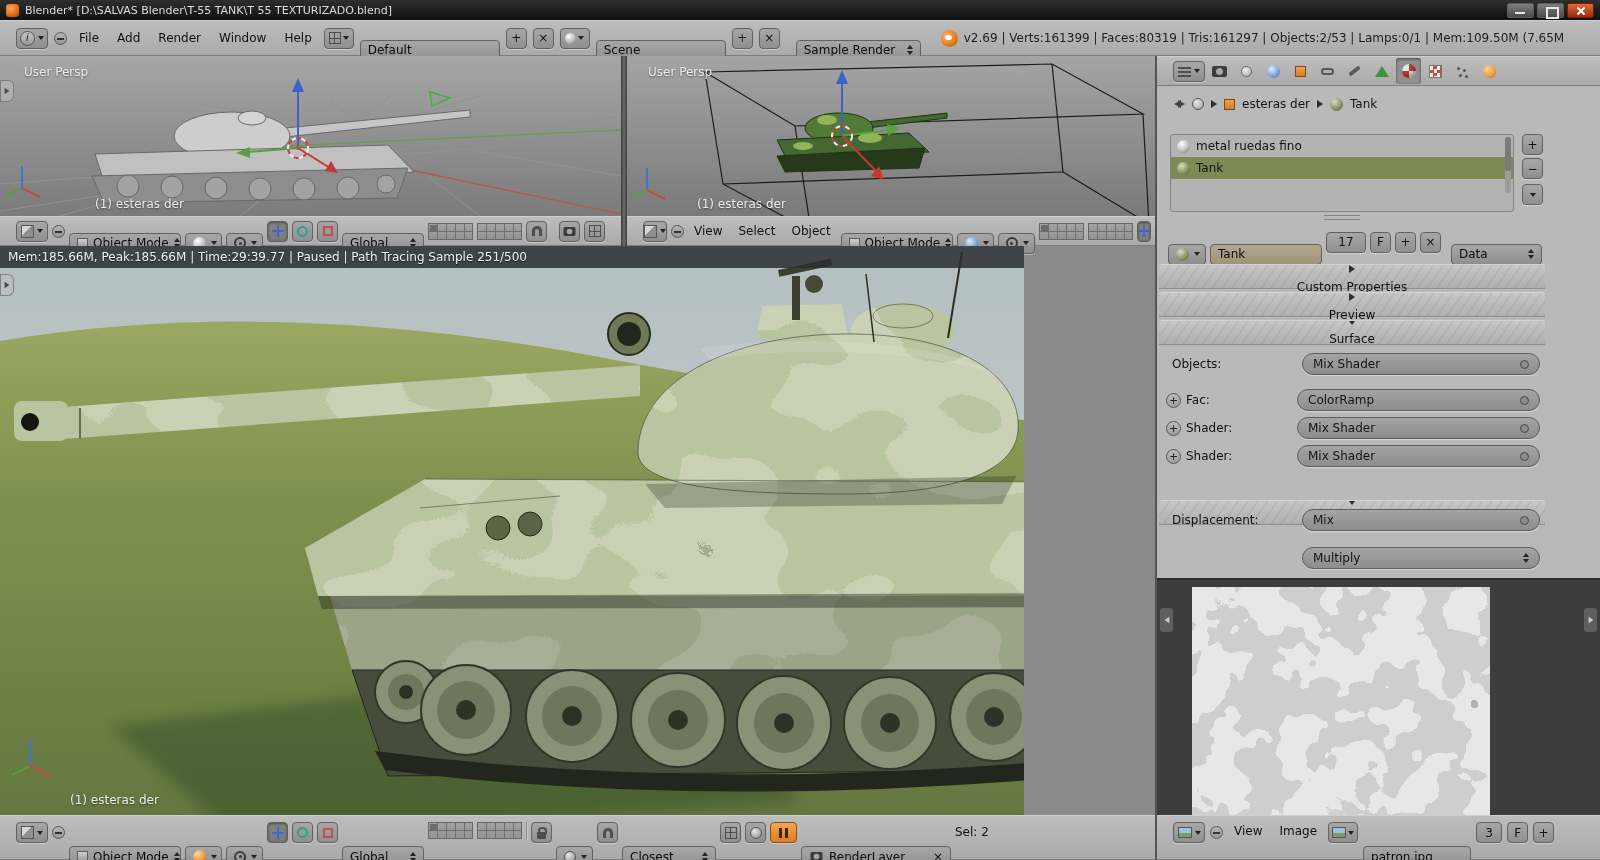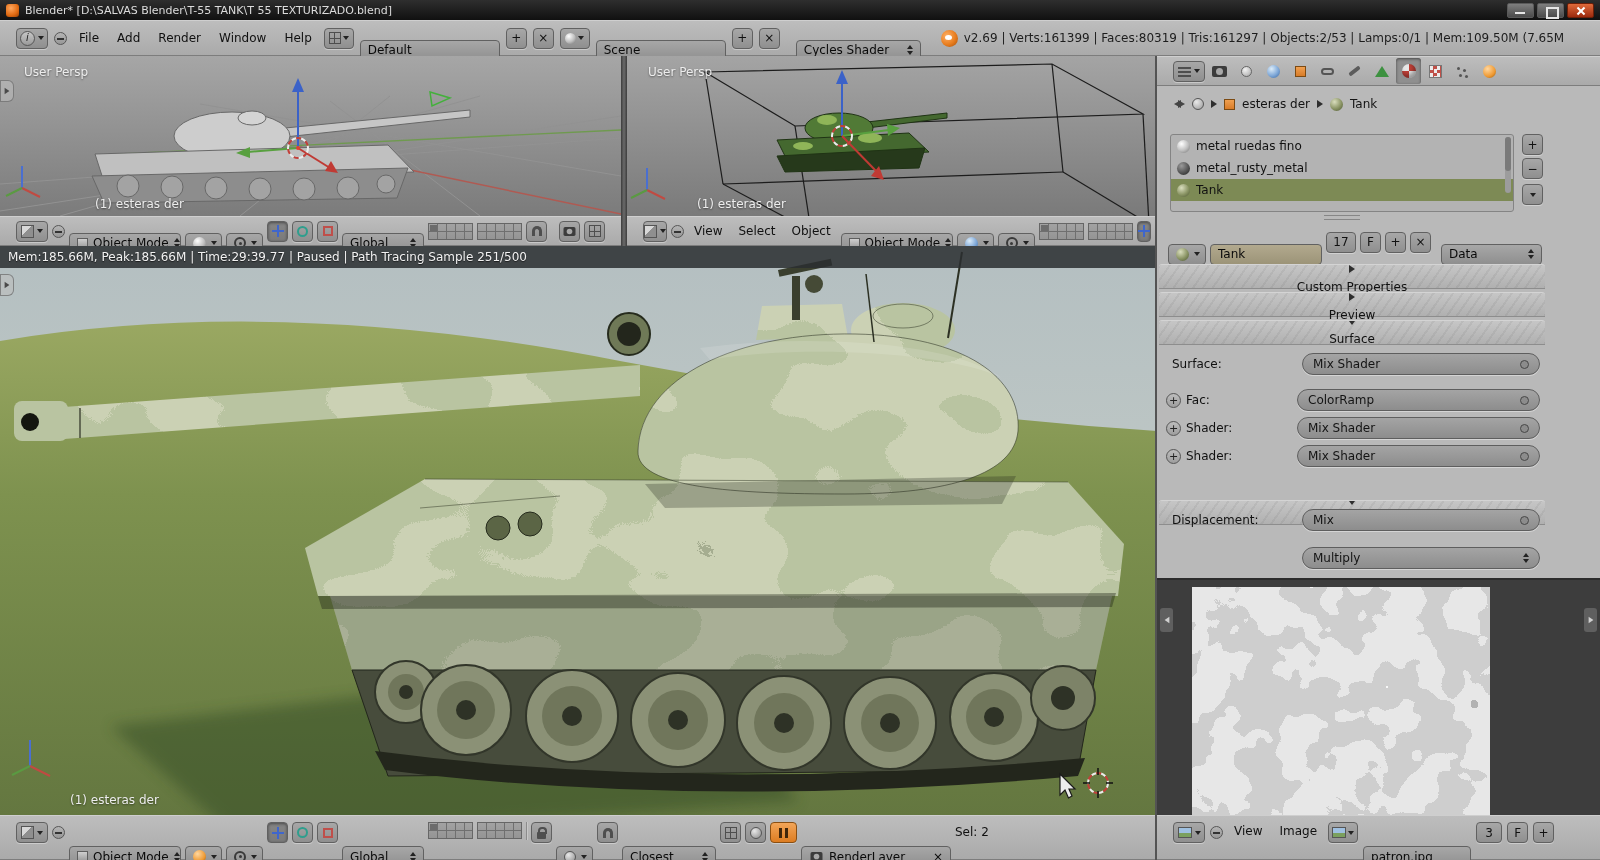--- a/index.html
+++ b/index.html
@@ -154,21 +154,21 @@
     <span class="ic sphere sphere-light" style="width:11px;height:11px;"></span>
       <span class="tri-d"></span>
   </span>
   <span class="fld" style="width:130px;">
     <span>Scene</span>
   </span>
   <span class="btn">+</span>
   <span class="btn">×</span>
 
   <span class="fld" style="width:125px;margin-left:10px;">
-    <span>Cycles Shader</span>
+    <span>Sample Render</span>
     <span class="updown">
         <i class="u"></i>
         <i class="d"></i>
       </span>
   </span>
 
   <span class="ic i-blender" style="margin-left:14px;"></span>
   <span style="white-space:nowrap;overflow:hidden;color:#1d1d1d;">v2.69 | Verts:161399 | Faces:80319 | Tris:161297 | Objects:2/53 | Lamps:0/1 | Mem:109.50M (7.65M</span>
 </div>
 
@@ -364,21 +364,21 @@
   <span class="layergrid first"></span>
   <span class="layergrid"></span>
   <span class="btn pressed">
       <span class="ic i-man-t"></span>
     </span>
   <span class="btn">
       <span class="ic i-man-r"></span>
     </span>
 </div>
 
-<div class="abs vp" style="left:0;top:246px;width:1157px;height:569px;">
+<div class="abs vp" style="left:0;top:246px;width:1024px;height:569px;">
   <svg width="1157" height="569" viewBox="0 0 1157 569">
     <defs>
       <linearGradient id="skyg" x1="0" y1="0" x2="0" y2="1">
         <stop offset="0" stop-color="#b4bfc1"></stop>
           <stop offset="0.75" stop-color="#c5cdc8"></stop>
           <stop offset="1" stop-color="#ccd3c8"></stop>
       </linearGradient>
       <linearGradient id="grassg" x1="0" y1="0" x2="0" y2="1">
         <stop offset="0" stop-color="#9aa862"></stop>
           <stop offset="0.35" stop-color="#7e924f"></stop>
@@ -616,24 +616,20 @@
   <span class="tri-r"></span>
   <span class="ic sphere sphere-camo"></span>
   <span>Tank</span>
 </div>
 
 <div class="slotlist">
   <div class="slot">
     <span class="ic sphere sphere-light"></span>
     <span>metal ruedas fino</span>
   </div>
-  <div class="slot">
-    <span class="ic sphere sphere-dark"></span>
-    <span>metal_rusty_metal</span>
-  </div>
   <div class="slot sel">
     <span class="ic sphere sphere-camo"></span>
     <span>Tank</span>
   </div>
   <div class="slot-scroll"></div>
 </div>
 <span class="abs btn" style="left:1522px;top:134px;">+</span>
 <span class="abs btn" style="left:1522px;top:158px;">−</span>
 <span class="abs btn" style="left:1522px;top:184px;">
     <span class="tri-d"></span>
@@ -641,21 +637,21 @@
 <span class="abs listgrip"></span>
 
 <div class="abs" style="left:1168px;top:230px;width:374px;height:24px;display:flex;align-items:center;gap:4px;">
   <span class="fld" style="width:38px;">
     <span class="ic sphere sphere-camo"></span>
       <span class="tri-d"></span>
   </span>
   <span class="fld" style="width:112px;background:linear-gradient(#b2a98e,#9c9478);">
     <span>Tank</span>
   </span>
-  <span class="btn" style="width:30px;">17</span>
+  <span class="btn" style="width:40px;">17</span>
   <span class="btn">F</span>
   <span class="btn">+</span>
   <span class="btn">×</span>
   <span class="fld" style="flex:1;margin-left:6px;">
     <span>Data</span>
     <span class="updown">
         <i class="u"></i>
         <i class="d"></i>
       </span>
   </span>
@@ -668,21 +664,21 @@
 <div class="phead" style="top:292px;">
   <span class="tri-r"></span>
   <span>Preview</span>
 </div>
 <div class="phead" style="top:320px;">
   <span class="tri-d" style="border-top-color:#2e2e2e;"></span>
   <span>Surface</span>
 </div>
 
 <div class="prow" style="left:1172px;top:352px;width:368px;">
-  <span class="plabel" style="width:130px;">Surface:</span>
+  <span class="plabel" style="width:130px;">Objects:</span>
   <div class="pfld">
     <span>Mix Shader</span>
     <span class="sock"></span>
   </div>
 </div>
 <div class="prow" style="left:1166px;top:388px;width:374px;">
   <span class="exp">+</span>
   <span class="plabel" style="width:111px;">Fac:</span>
   <div class="pfld">
     <span>ColorRamp</span>

